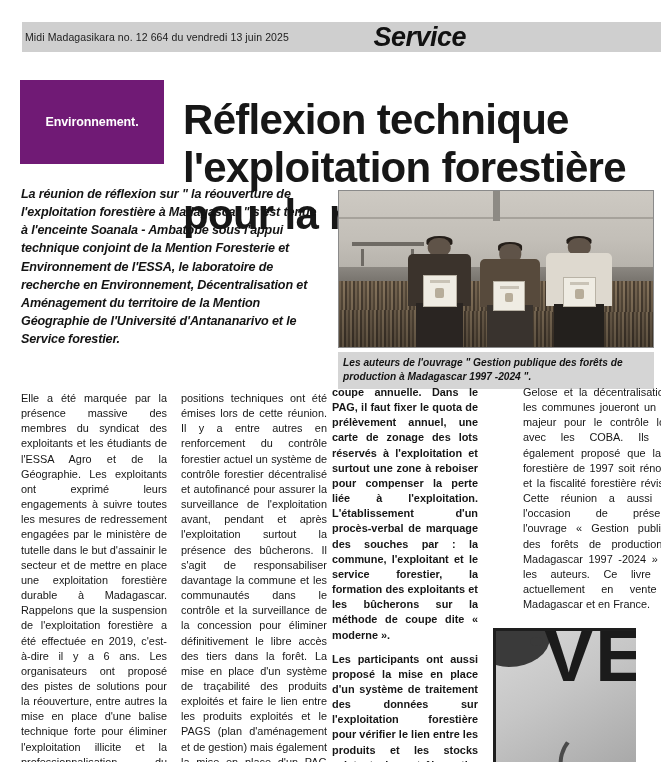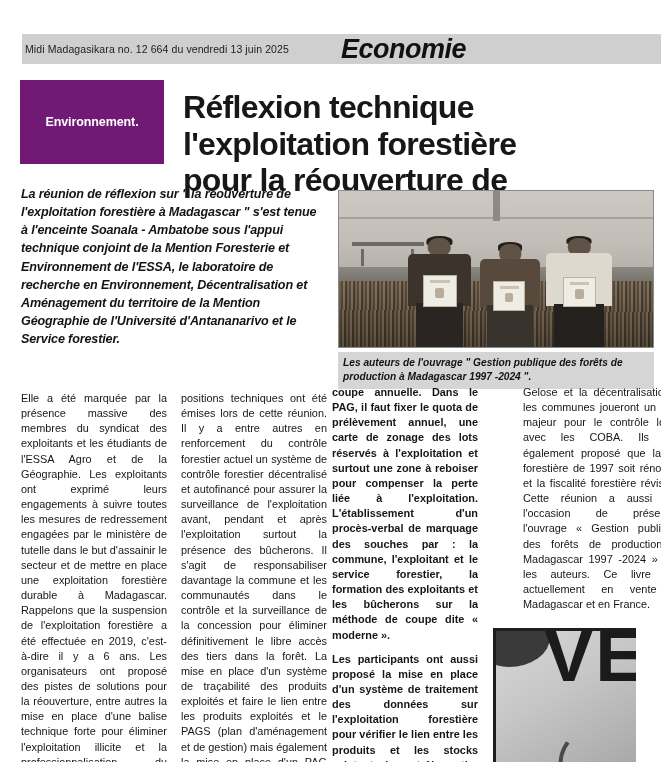--- a/index.html
+++ b/index.html
@@ -20,21 +20,20 @@
   .masthead {
     position: absolute;
     left: 22px;
     top: 22px;
     right: 0;
     height: 30px;
     background: #cfcfcf;
     display: flex;
     align-items: center;
     justify-content: space-between;
-    margin-top: 12px;
   }
   .masthead-left {
     font-size: 10.5px;
     letter-spacing: 0.1px;
     color: #1c1c1c;
     white-space: nowrap;
     padding-left: 3px;
     font-family: "Liberation Sans", sans-serif;
   }
   .masthead-right {
@@ -65,21 +64,21 @@
     font-size: 12.5px;
     font-weight: 700;
     letter-spacing: -0.1px;
   }
 
   .headline {
     position: absolute;
     left: 183px;
     top: 68px;
     width: 470px;
-    font-size: 32px;
+    font-size: 42px;
     font-weight: 700;
     line-height: 1.13;
     letter-spacing: -0.7px;
     color: #171717;
   }
   .headline .l { display: block; }
 
   
   .lead {
     position: absolute;
@@ -282,21 +281,21 @@
     border-right-color: transparent;
     border-top-color: transparent;
     transform: rotate(-14deg);
   }
 </style>
 </head>
 <body>
 
 <div class="masthead">
   <div class="masthead-left">Midi Madagasikara no. 12 664 du vendredi 13 juin 2025</div>
-  <div class="masthead-right">Economie</div>
+  <div class="masthead-right">Service</div>
 </div>
 
 <div class="kicker">
   <span>Environnement.</span>
 </div>
 
 <h1 class="headline">
   <span class="l">Réflexion technique</span>
   <span class="l">l'exploitation forestière</span>
   <span class="l">pour la réouverture de</span>

